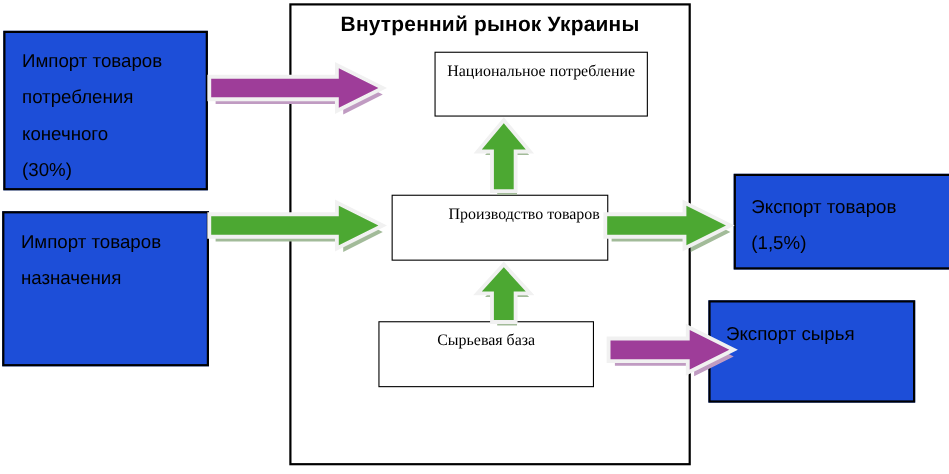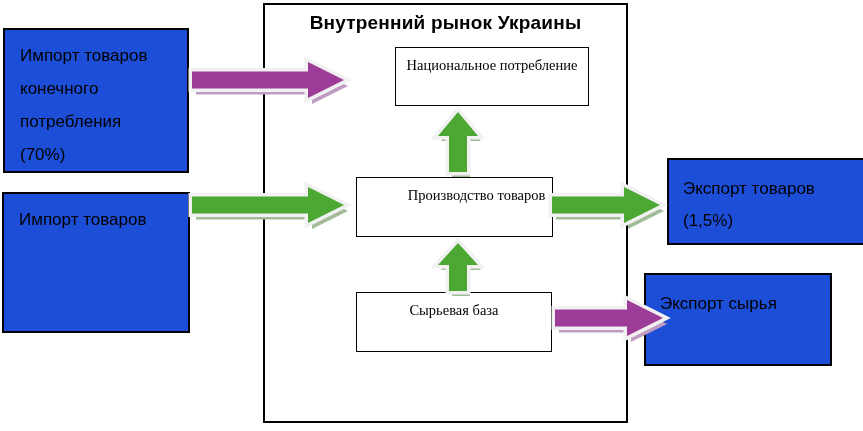--- a/index.html
+++ b/index.html
@@ -61,38 +61,39 @@
     paint-order: stroke;
   }
 </style>
 </head>
 <body>
 
 <div class="canvas">
 
   <div class="box text-box" style="left:3px; top:28px; width:186px; height:145px;">
     <div>Импорт товаров</div>
+    <div>потребления</div>
     <div>конечного</div>
-    <div>потребления</div>
-    <div>(70%)</div>
+    <div>(30%)</div>
   </div>
 
   <div class="box text-box" style="left:2px; top:192px; width:188px; height:141px;">
     <div>Импорт товаров</div>
+    <div>назначения</div>
   </div>
 
   <div class="container-box">
     <div class="container-title">Внутренний рынок Украины</div>
   </div>
 
   <div class="node-box" style="left:356px; top:47px; width:194px; height:59px;margin-left:39px;">Национальное потребление</div>
 
   <div class="node-box" style="left:356px; top:177px; width:197px; height:60px;padding-left:44px;">Производство товаров</div>
 
-  <div class="node-box" style="left:356px; top:292px; width:196px; height:60px;">Сырьевая база</div>
+  <div class="node-box" style="left:344px; top:292px; width:196px; height:60px;">Сырьевая база</div>
 
   <div class="box export-box" style="left:667px; top:158px; width:206px; height:87px;">
     <div>Экспорт товаров</div>
     <div>(1,5%)</div>
   </div>
 
   <div class="box export-box" style="left:644px; top:273px; width:188px; height:93px;">
     <div>Экспорт сырья</div>
   </div>
 

